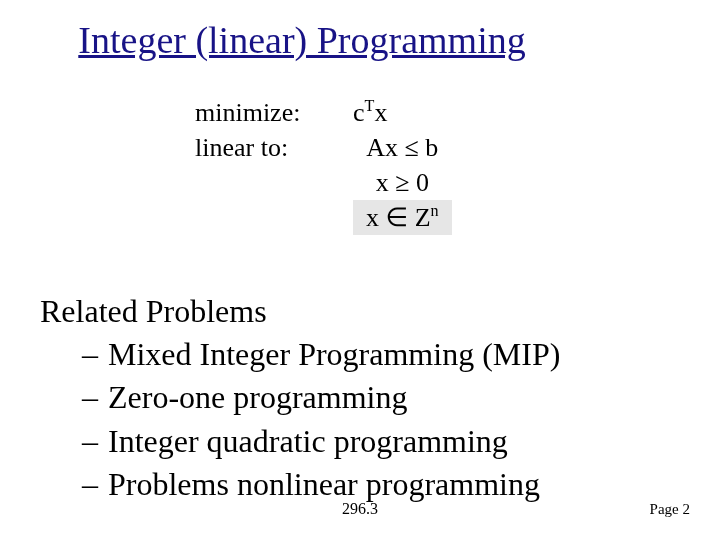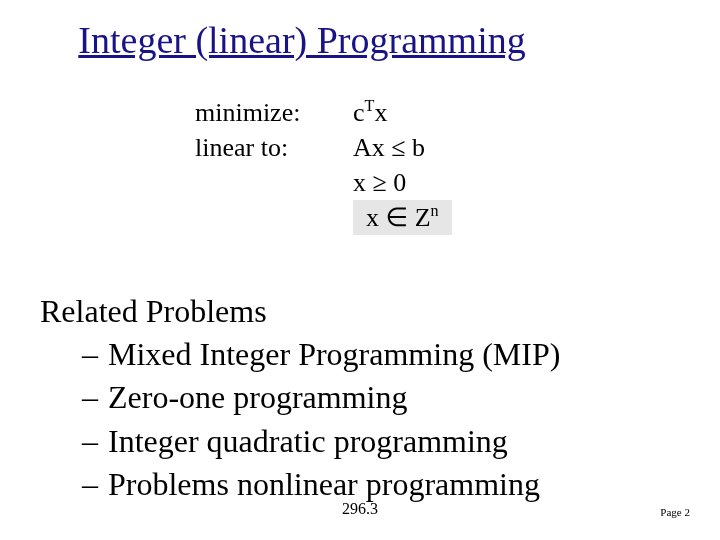--- a/index.html
+++ b/index.html
@@ -40,20 +40,21 @@
     display: flex;
     gap: 13px;
     align-items: flex-start;
   }
   .lhs {
     width: 145px;
   }
   .rhs-col {
     display: flex;
     flex-direction: column;
+    align-items: center;
   }
   .sup {
     font-size: 0.62em;
     vertical-align: super;
     line-height: 0;
   }
   .highlight {
     background: #e6e6e6;
     display: inline-block;
     padding: 0 13px;
@@ -79,21 +80,21 @@
     width: 720px;
     text-align: center;
     font-family: "Times New Roman", Times, serif;
     font-size: 16px;
   }
   .footer-right {
     position: absolute;
     bottom: 22px;
     right: 30px;
     font-family: "Times New Roman", Times, serif;
-    font-size: 11px;
+    font-size: 15px;
   }
 </style>
 </head>
 <body>
 
 <div class="slide">
 
   <div class="title">Integer (linear) Programming</div>
 
   <div class="formulation">

